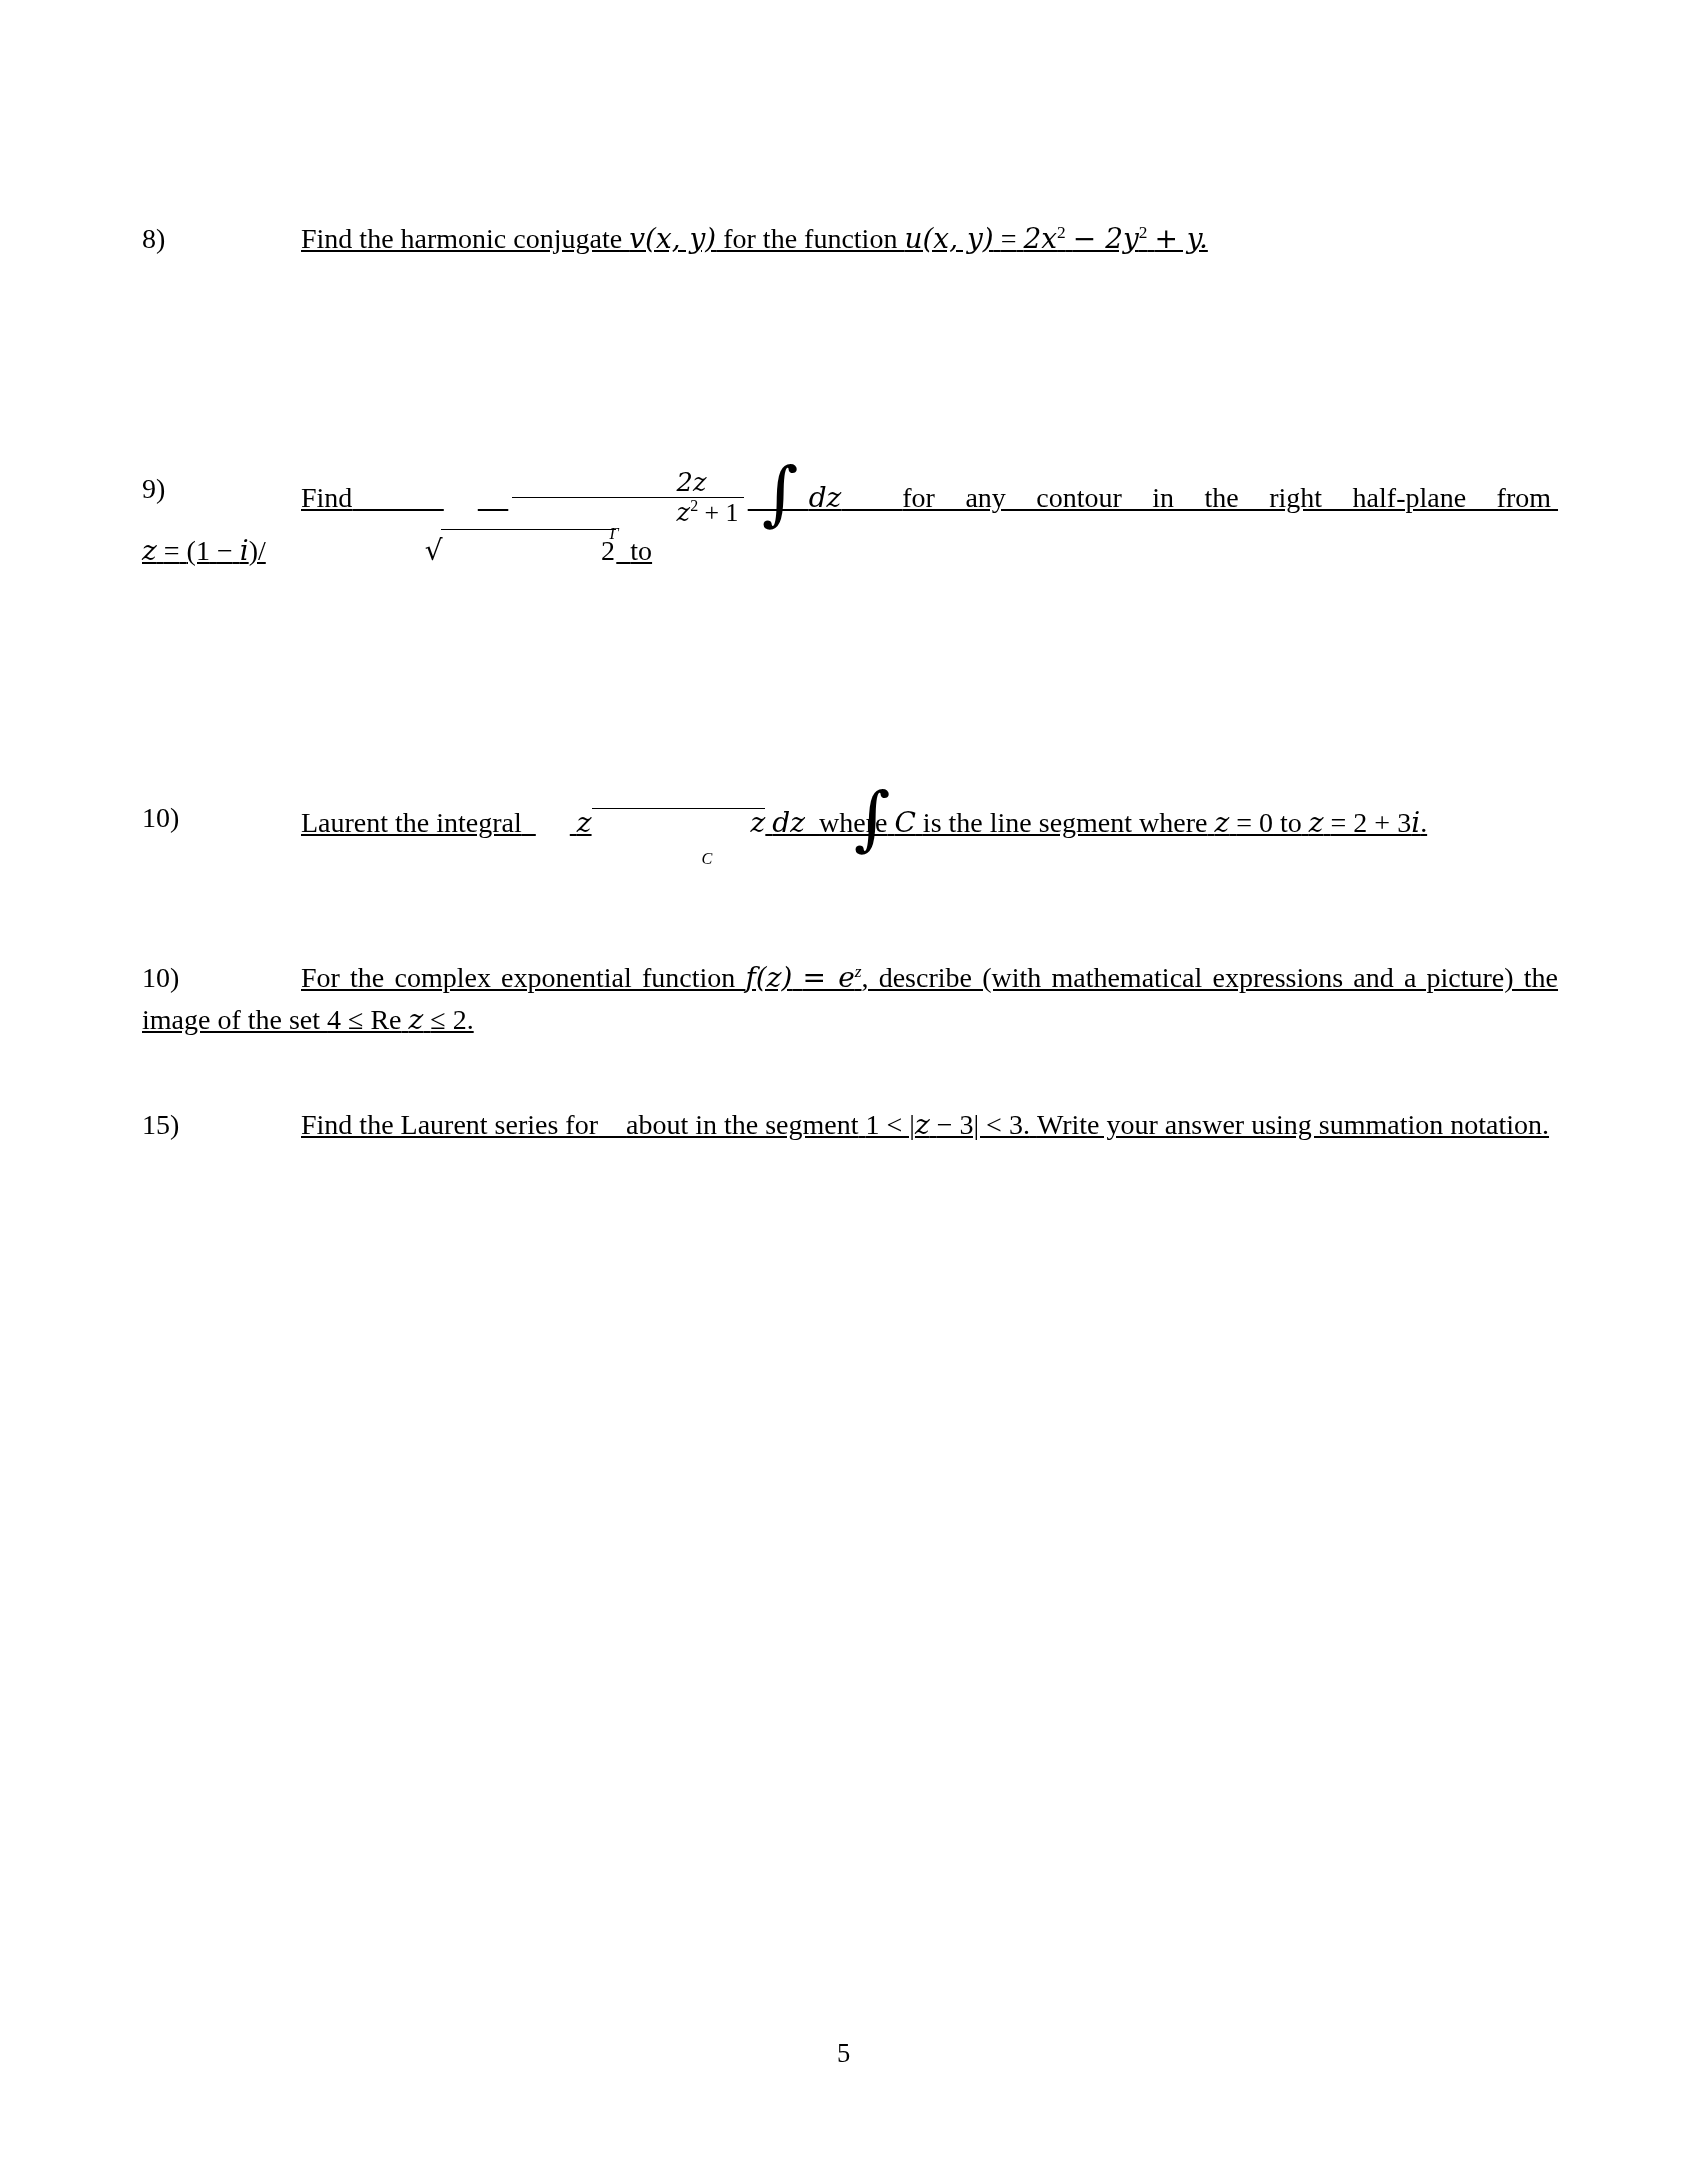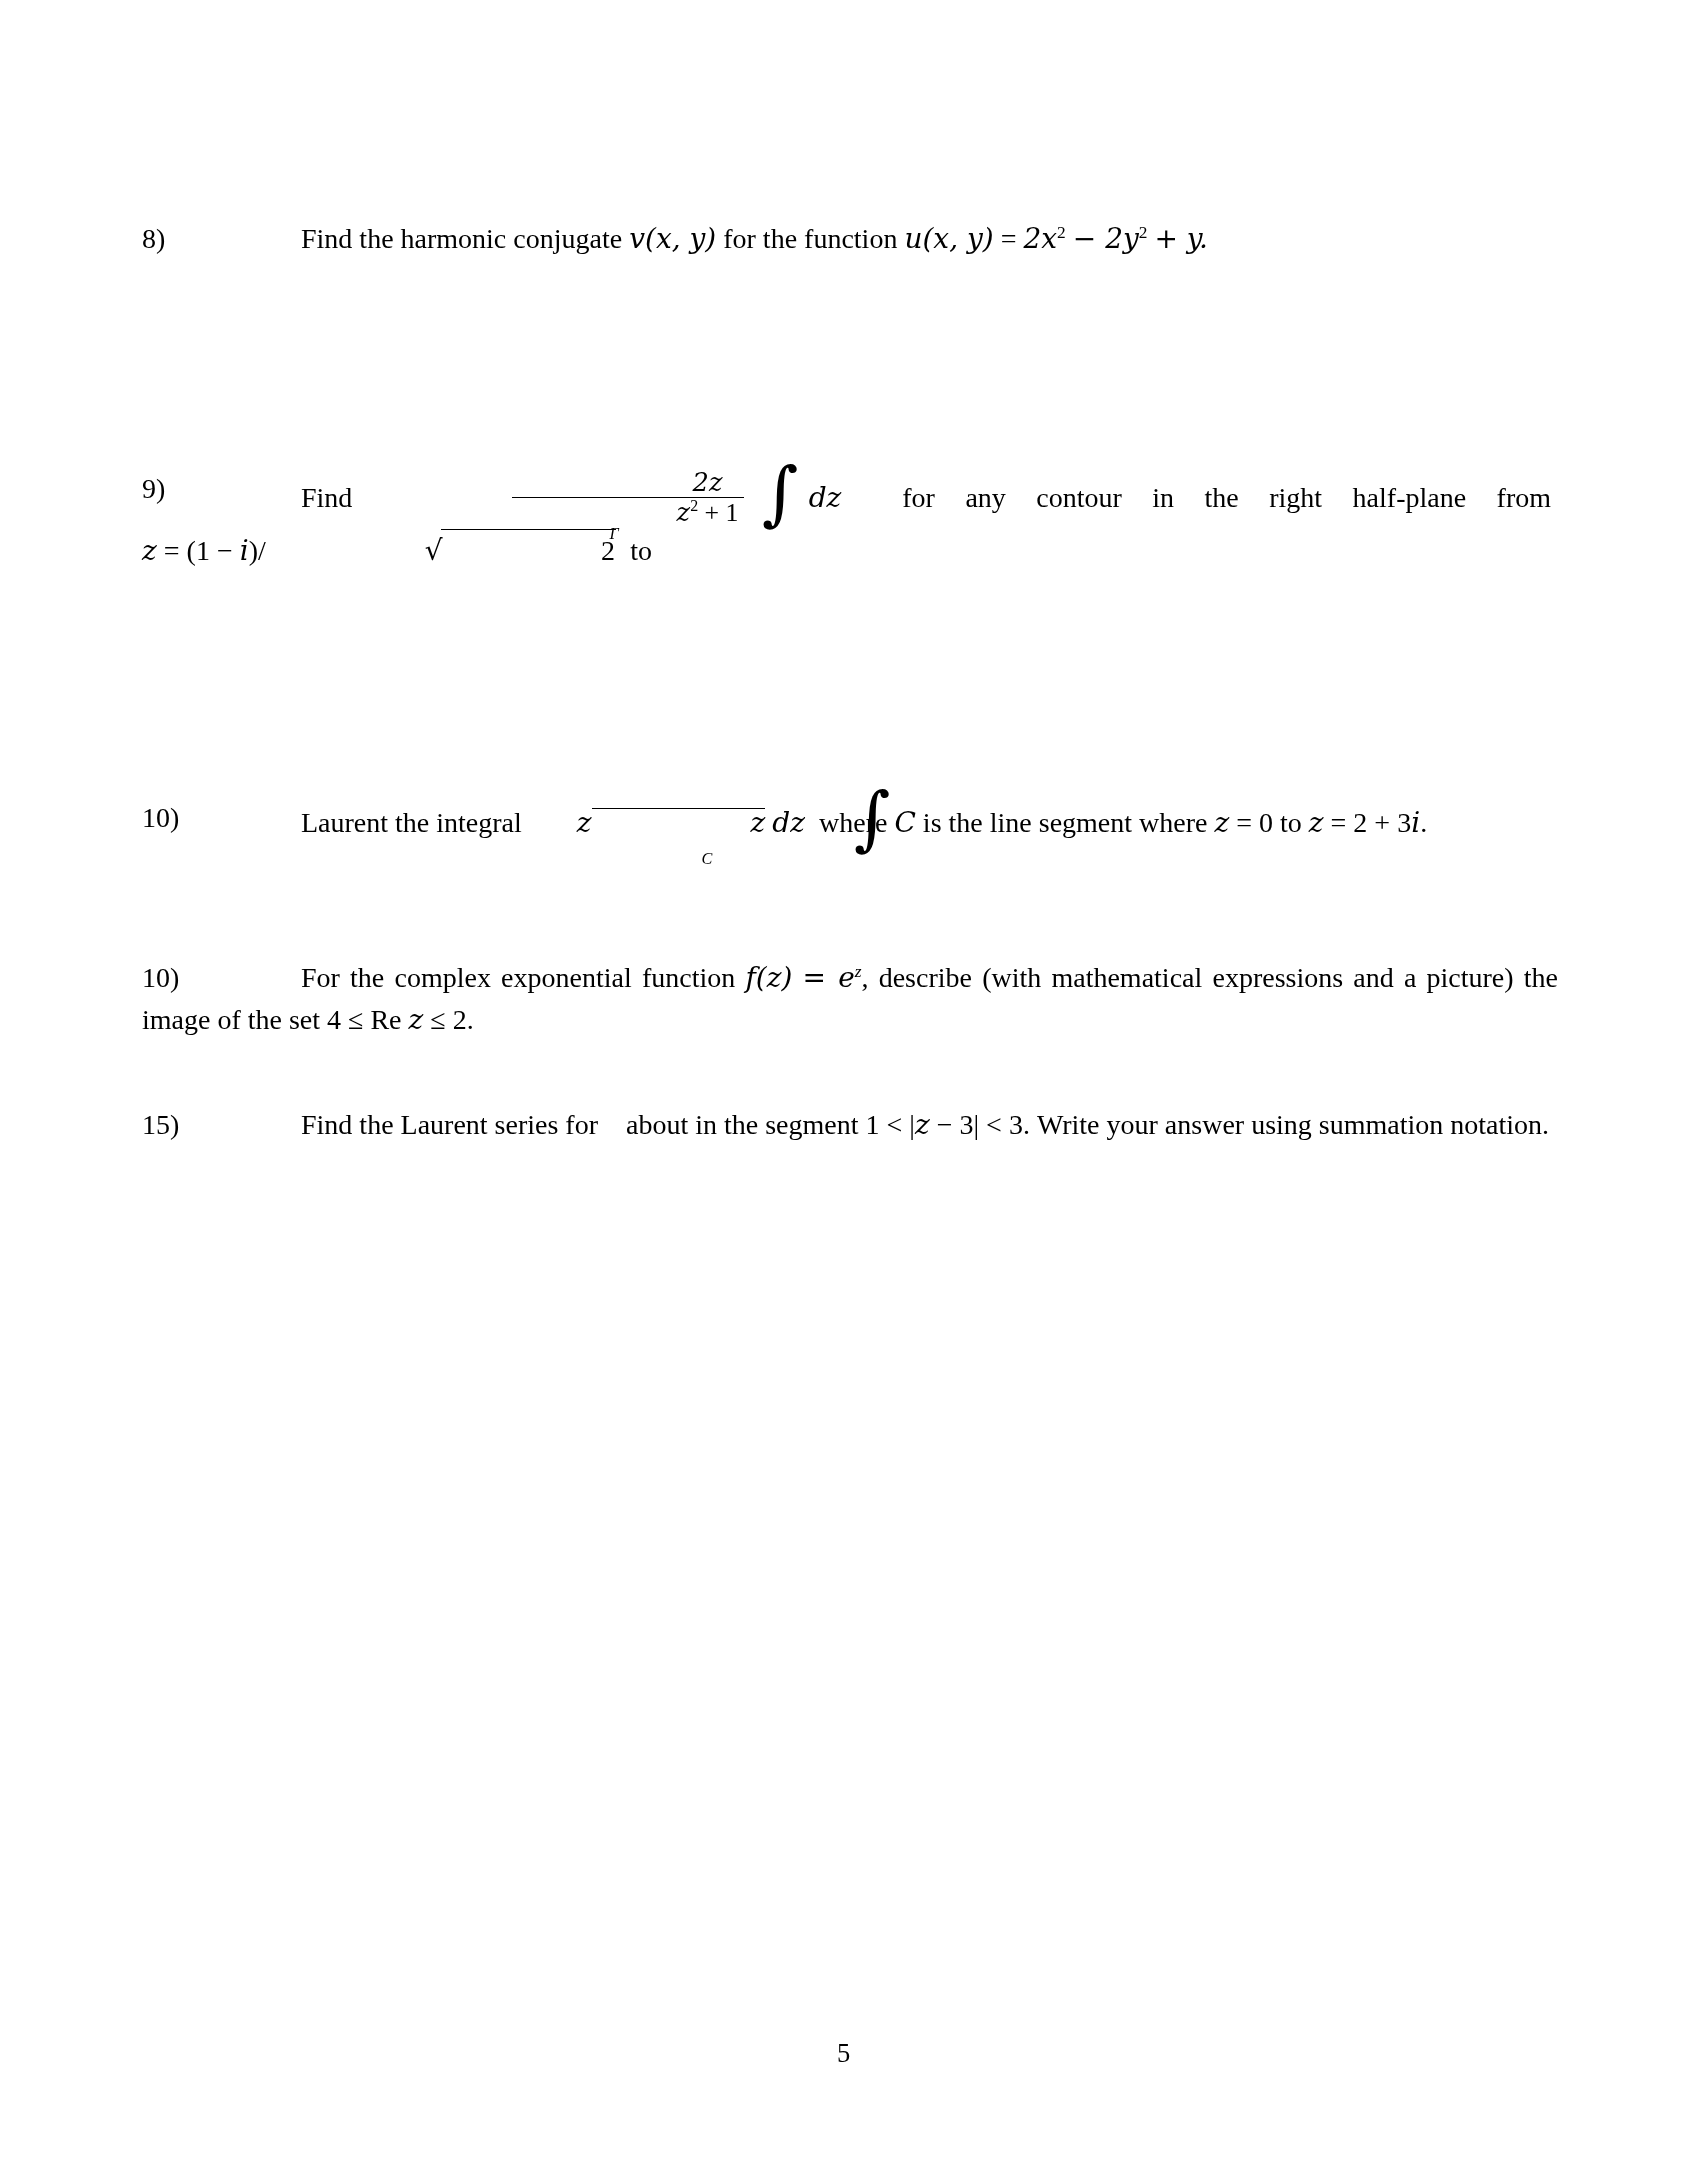--- a/index.html
+++ b/index.html
@@ -39,36 +39,37 @@
   .num {
     position: absolute;
     left: 0;
     top: 0;
     width: 79px;
     font-size: 28px;
   }
   .body {
     margin-left: 0;
     text-indent: 159px;
+    text-decoration: underline;
   }
 
   
   .mi { font-family: "DejaVu Serif", serif; font-style: italic; }
   .mn { font-family: "Liberation Serif", serif; font-style: normal; }
   .mo { font-family: "Liberation Serif", serif; font-style: normal; }
   .math { font-family: "Liberation Serif", serif; white-space: nowrap; }
 
   sup.exp { font-size: 0.62em; vertical-align: super; line-height: 0; font-style: italic;}
   sup.expn { font-size: 0.62em; vertical-align: super; line-height: 0; font-style: normal;}
 
   
   .frac {
     display: inline-block;
     vertical-align: -0.52em;
-    text-align: center;
+    text-align: left;
     font-size: 0.92em;
     line-height: 1.12;
     margin: 0 4px;
   }
   .frac .fnum { display: block; padding: 0 5.3px; }
   .frac .fden { display: block; padding: 0 5.3px; border-top: 1.3px solid #000; }
 
   
   .intg {
     display: inline-block;

